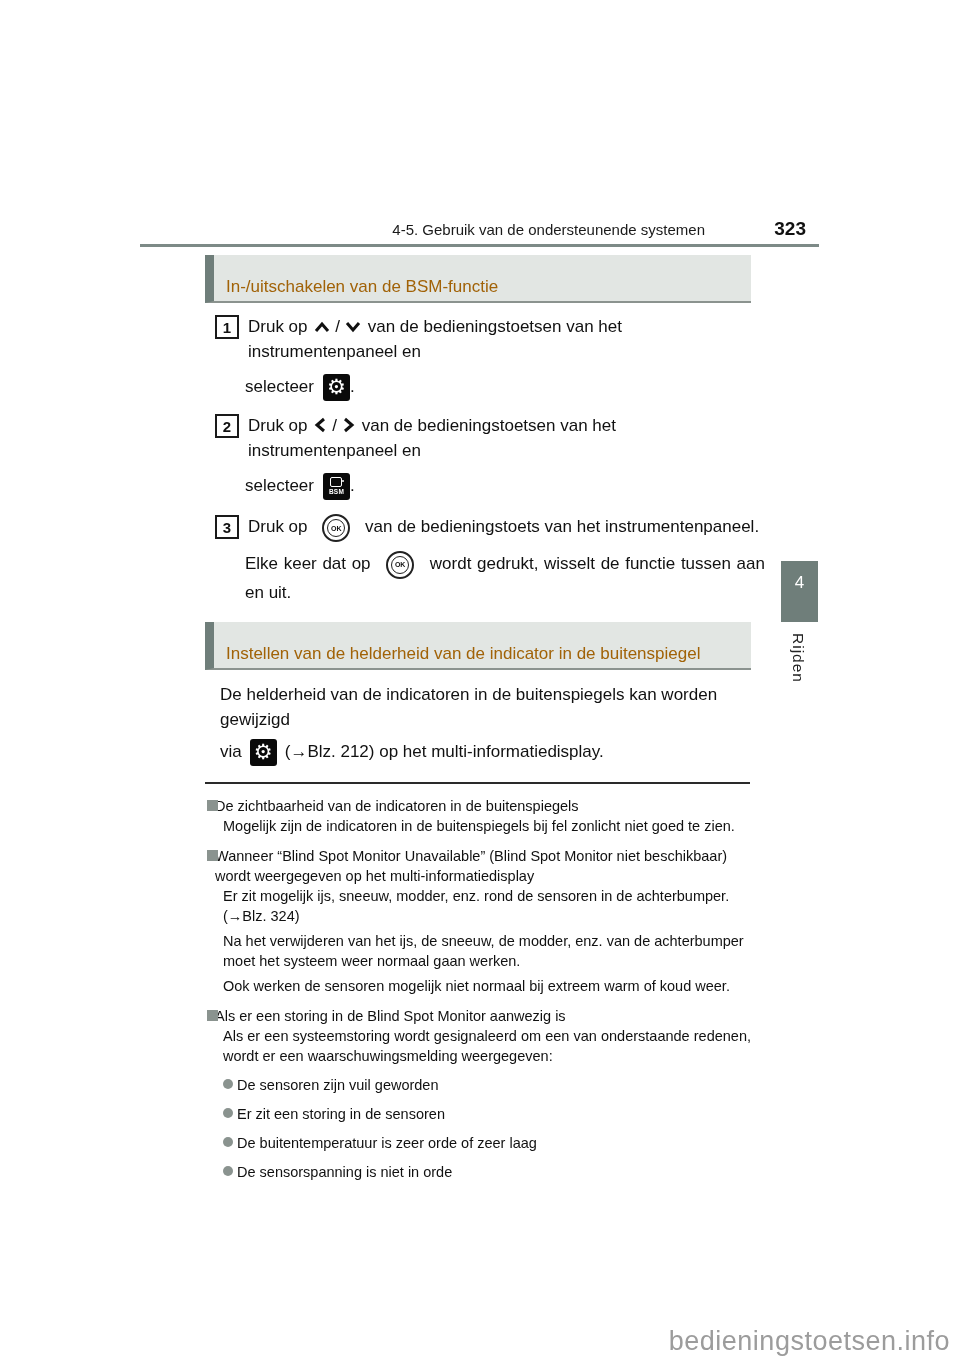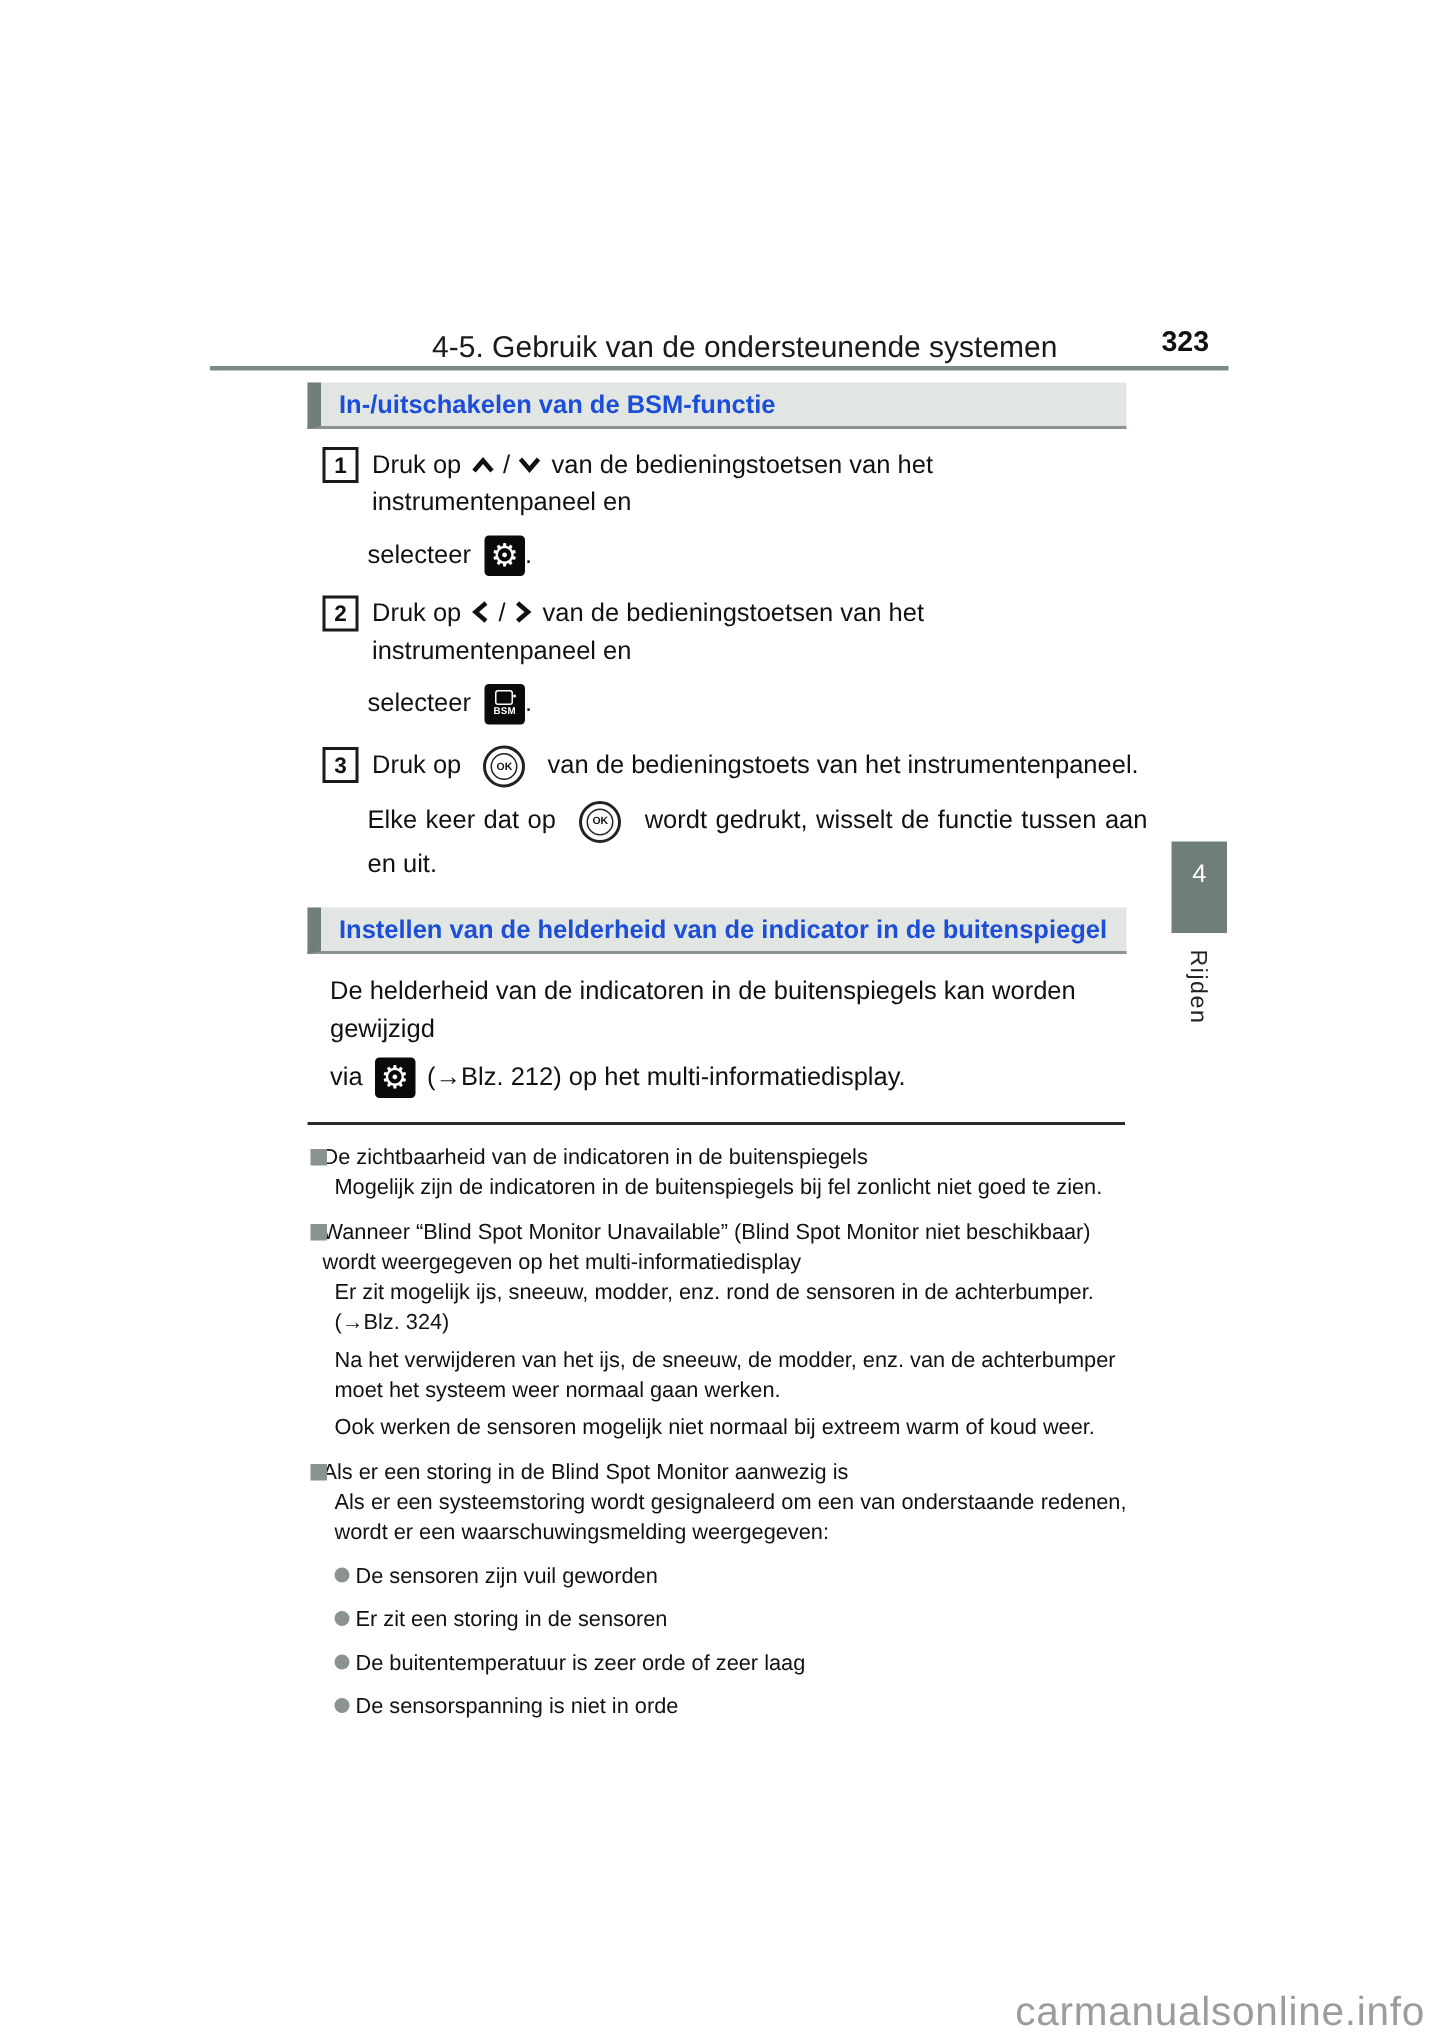--- a/index.html
+++ b/index.html
@@ -2,30 +2,30 @@
 <html><head>
 <meta charset="utf-8">
 <style>
   html,body{margin:0;padding:0;background:#fff;}
   #canvas{
     position:relative;width:960px;height:1358px;background:#ffffff;overflow:hidden;
     font-family:"Liberation Sans", sans-serif;color:#111;
   }
   
   .running-head{position:absolute;top:218px;left:140px;width:679px;height:22px;}
-  .running-title{position:absolute;right:114px;top:3px;font-size:20px;color:#1a1a1a;}
+  .running-title{position:absolute;right:114px;top:3px;font-size:15px;color:#1a1a1a;}
   .running-pageno{position:absolute;right:13px;top:0;font-size:19px;font-weight:bold;color:#111;}
   .top-rule{position:absolute;left:140px;top:244px;width:679px;height:3px;background:#7d8a87;}
 
   
   #content{position:absolute;left:205px;top:255px;width:560px;}
 
   .section-bar{
     width:525px;background:#e2e6e3;border-left:9px solid #6f7e7a;border-bottom:2px solid #8b938f;
-    padding:4px 0 4px 12px;font-weight:bold;font-size:17px;line-height:21px;color:#1d4ed8;
+    padding:21px 0 4px 12px;font-weight:normal;font-size:17px;line-height:21px;color:#a16207;
   }
   .bar2{margin-top:16px;}
 
   .step-row{display:flex;align-items:flex-start;margin:11px 0 0 10px;}
   .step-num{
     flex:none;width:20px;height:20px;border:2px solid #1a1a1a;margin-top:1px;
     display:flex;align-items:center;justify-content:center;
     font-size:15px;font-weight:bold;line-height:1;
   }
   .step-text{margin-left:9px;font-size:17px;line-height:25px;}
@@ -211,15 +211,15 @@
       </div>
 
     </div>
   </div>
 
   <div class="side-tab">
     <span class="num">4</span>
   </div>
   <div class="side-label">Rijden</div>
 
-  <div class="watermark">carmanualsonline.info</div>
+  <div class="watermark">bedieningstoetsen.info</div>
 
 </div>
 
 </body></html>

